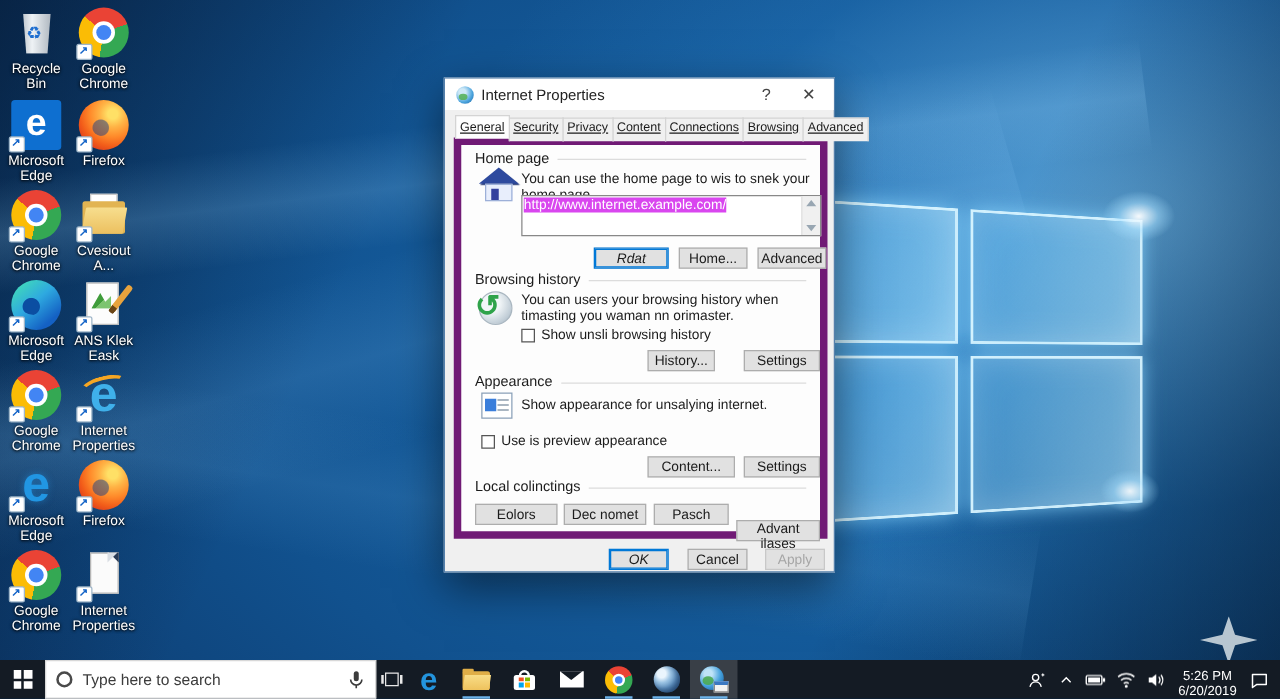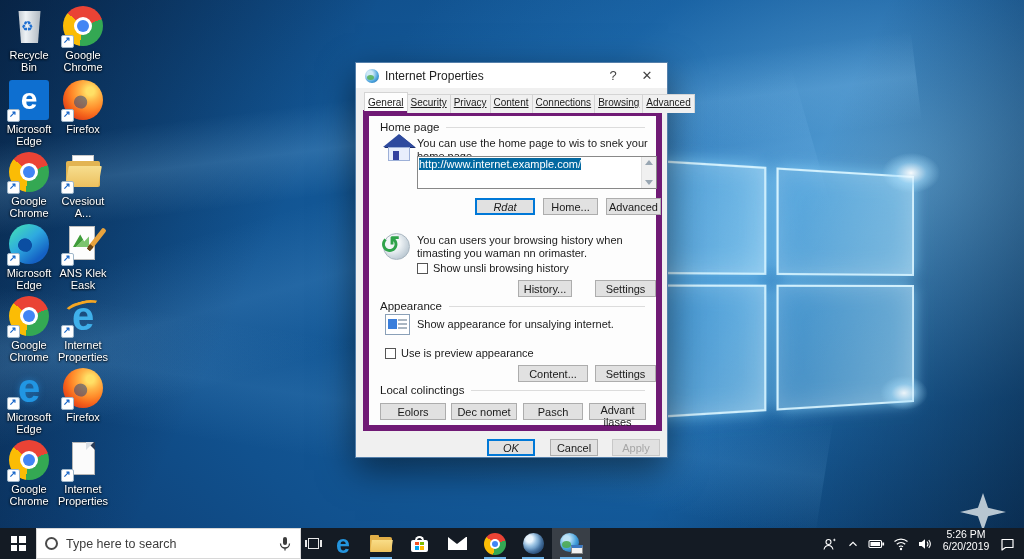--- a/index.html
+++ b/index.html
@@ -114,21 +114,21 @@
   .desc { position:absolute; font-size:11px; line-height:13px; color:#1b1b1b; }
 
   .wbtn { position:absolute; height:17px; background:#e1e1e1; border:1px solid #adadad; font-family:inherit;
     font-size:11px; color:#1b1b1b; padding:0; cursor:pointer; }
   .wbtn.default { border-color:#0078d7; box-shadow:inset 0 0 0 1px #0078d7;font-style:italic; }
   .wbtn.disabled { color:#a6a6a6; border-color:#c8c8c8; cursor:default; }
 
   .urlbox { position:absolute; left:48px; top:40px; width:240px; height:33px; background:#fff;
     border:1px solid #888; display:flex; }
   .url-text { flex:1; padding:1px 1px; font-size:11px; line-height:13px; overflow:hidden; }
-  .url-sel { background:#0369a1; color:#fff;text-align:right; }
+  .url-sel { background:#d946ef; color:#fff;text-align:right; }
   .url-scroll { width:15px; background:#f0f0f0; border-left:1px solid #e0e0e0; display:flex; flex-direction:column;
     justify-content:space-between; align-items:center; padding:3px 0; }
   .tri-up { width:0; height:0; border-left:4px solid transparent; border-right:4px solid transparent; border-bottom:5px solid #98a6b2; }
   .tri-down { width:0; height:0; border-left:4px solid transparent; border-right:4px solid transparent; border-top:5px solid #98a6b2; }
 
   .checkrow { position:absolute; display:flex; align-items:center; font-size:11px; cursor:pointer; }
   .checkbox { display:inline-block; width:11px; height:11px; background:#fff; border:1px solid #555; margin-right:5px; flex:0 0 auto; }
 
   .house { position:absolute; left:14px; top:18px; width:32px; height:30px; }
   .house .roof { width:0; height:0; margin:0 auto; border-left:16px solid transparent; border-right:16px solid transparent;
@@ -196,21 +196,21 @@
     box-shadow:inset -2px -2px 4px rgba(20,40,70,.5); }
 
   .ip-icon { position:relative; width:23px; height:21px; }
   .ip-icon .ip-globe { position:absolute; left:0; top:0; width:19px; height:19px; border-radius:50%;
     background:radial-gradient(circle at 35% 32%, #bfe3f7 0 18%, #44a0dc 55%, #1c5f9e 90%); }
   .ip-icon .ip-globe::after { content:""; position:absolute; left:2px; top:8px; width:9px; height:7px; border-radius:50%;
     background:#4aa852; opacity:.9; }
   .ip-icon .ip-win { position:absolute; right:0; bottom:0; width:12px; height:9px; background:#f2f2f2;
     border:1px solid #8a8a8a; border-top:3px solid #3a78c2; }
 
-  .tray { position:absolute; right:4px; top:0; height:31px; display:flex; align-items:flex-start; }
+  .tray { position:absolute; right:4px; top:0; height:31px; display:flex; align-items:flex-end; }
   .tray-btn { height:31px; display:grid; place-items:center; padding:0 4px; cursor:pointer; }
   .clock { width:58px; text-align:center; font-size:10.5px; line-height:12px; color:#fff; cursor:pointer; }
 </style>
 </head>
 <body>
 
 <div class="wallpaper">
   <div class="wp-shade"></div>
   <div class="beam beam1"></div>
   <div class="beam beam2"></div>
@@ -369,20 +369,24 @@
       </div>
       <div class="url-scroll">
         <div class="tri-up"></div>
         <div class="tri-down"></div>
       </div>
     </div>
     <button class="wbtn default" style="left:106px;top:82px;width:60px">Rdat</button>
     <button class="wbtn" style="left:174px;top:82px;width:55px">Home...</button>
     <button class="wbtn" style="left:237px;top:82px;width:55px">Advanced</button>
 
+    <div class="sheading" style="top:102px">
+      <span>Browsing history</span>
+        <div class="line"></div>
+    </div>
     <div class="hist-icon"></div>
     <div class="desc" style="left:48px;top:118px;width:238px">You can users your browsing history when timasting you waman nn orimaster.</div>
     <div class="checkrow" style="left:48px;top:146px">
       <span class="checkbox"></span>
       <span>Show unsli browsing history</span>
     </div>
     <button class="wbtn" style="left:149px;top:164px;width:54px">History...</button>
     <button class="wbtn" style="left:226px;top:164px;width:61px">Settings</button>
 
     <div class="sheading" style="top:184px">
@@ -401,21 +405,21 @@
     <button class="wbtn" style="left:149px;top:249px;width:70px">Content...</button>
     <button class="wbtn" style="left:226px;top:249px;width:61px">Settings</button>
 
     <div class="sheading" style="top:268px">
       <span>Local colinctings</span>
         <div class="line"></div>
     </div>
     <button class="wbtn" style="left:11px;top:287px;width:66px">Eolors</button>
     <button class="wbtn" style="left:82px;top:287px;width:66px">Dec nomet</button>
     <button class="wbtn" style="left:154px;top:287px;width:60px">Pasch</button>
-    <button class="wbtn" style="left:220px;top:287px;width:57px">Advant ilases</button>
+    <button class="wbtn" style="left:220px;top:300px;width:67px">Advant ilases</button>
   </div>
 
   <button class="wbtn default" style="left:131px;top:376px;width:48px">OK</button>
   <button class="wbtn" style="left:194px;top:376px;width:48px">Cancel</button>
   <button class="wbtn disabled" style="left:256px;top:376px;width:48px">Apply</button>
 </div>
 
 <div class="taskbar">
   <div class="startbtn">
     <div class="winflag">

